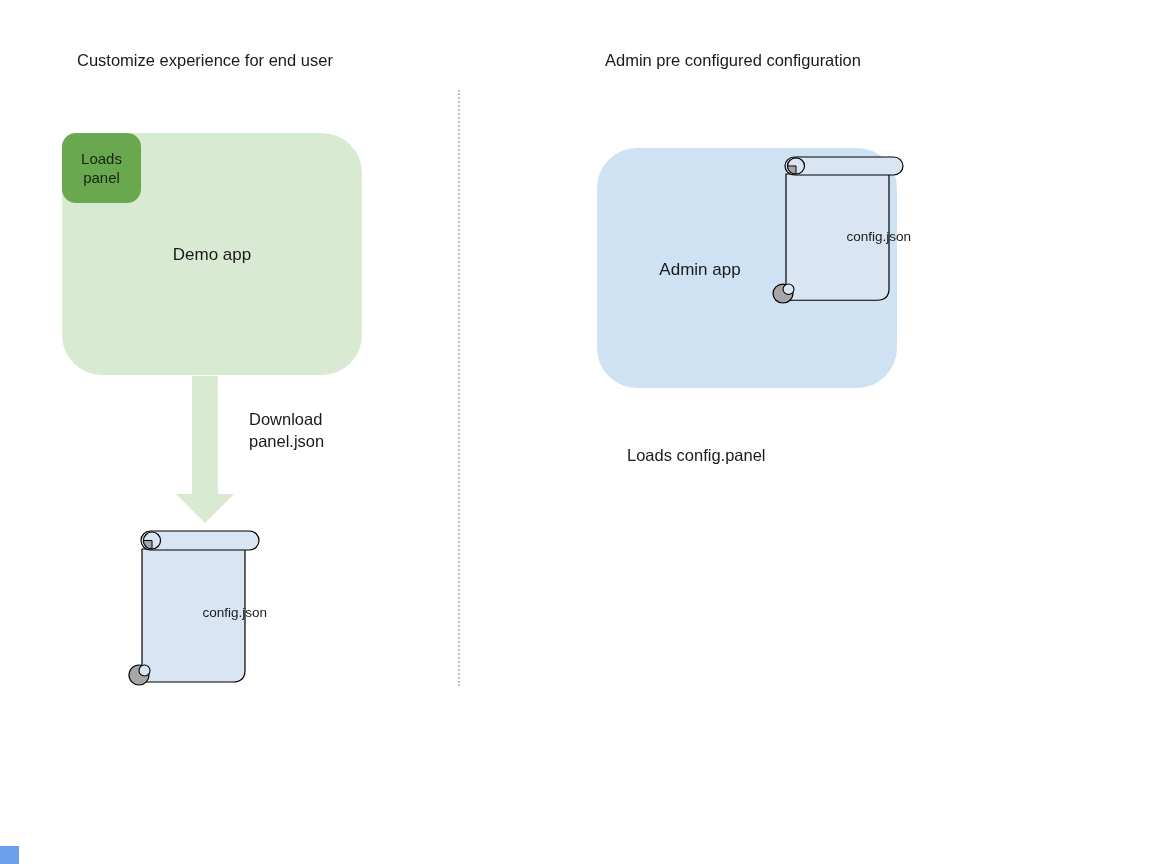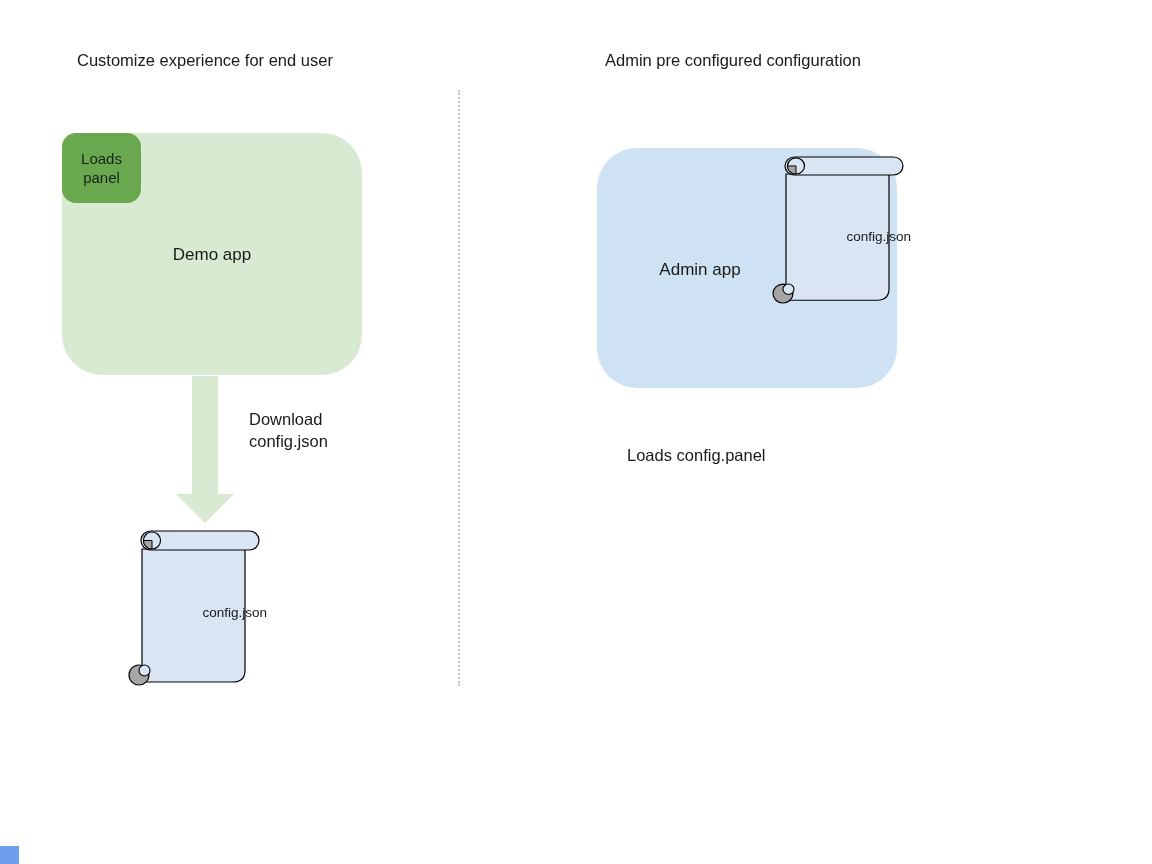--- a/index.html
+++ b/index.html
@@ -116,21 +116,21 @@
     <div class="admin-panel">
       <div class="admin-panel-label">Loads panel</div>
     </div>
   </div>
   <div class="abs admin-app-label">Demo app</div>
 
   <svg class="abs download-arrow" viewBox="0 0 58 148">
     <polygon points="16,0 42,0 42,118 58,118 29,147 0,118 16,118" fill="#d9ead3"></polygon>
   </svg>
 
-  <div class="abs download-caption">Download config.json</div>
+  <div class="abs download-caption">Download panel.json</div>
 
   <div class="scroll-wrap scroll-left">
     <svg viewBox="0 0 132 156" width="132" height="156" preserveAspectRatio="none">
       <path d="M14,19 L14,152 L105,152 Q117,152 117,140 L117,19 Z" fill="#d9e5f3" stroke="#000000" stroke-width="1.2"></path>
       <circle cx="11" cy="145" r="10" fill="#a6a6a6" stroke="#000000" stroke-width="1.2"></circle>
       <circle cx="16.5" cy="140.5" r="5.5" fill="#d9e5f3" stroke="#000000" stroke-width="1.1"></circle>
       <rect x="13" y="1" width="118" height="19" rx="9.5" fill="#d9e5f3" stroke="#000000" stroke-width="1.2"></rect>
       <circle cx="24" cy="10.5" r="8.5" fill="#d9e5f3" stroke="#000000" stroke-width="1.2"></circle>
       <path d="M15.5,10.5 A8.5,8.5 0 0 0 24,19 L24,10.5 Z" fill="#a6a6a6" stroke="#000000" stroke-width="1"></path>
     </svg>

